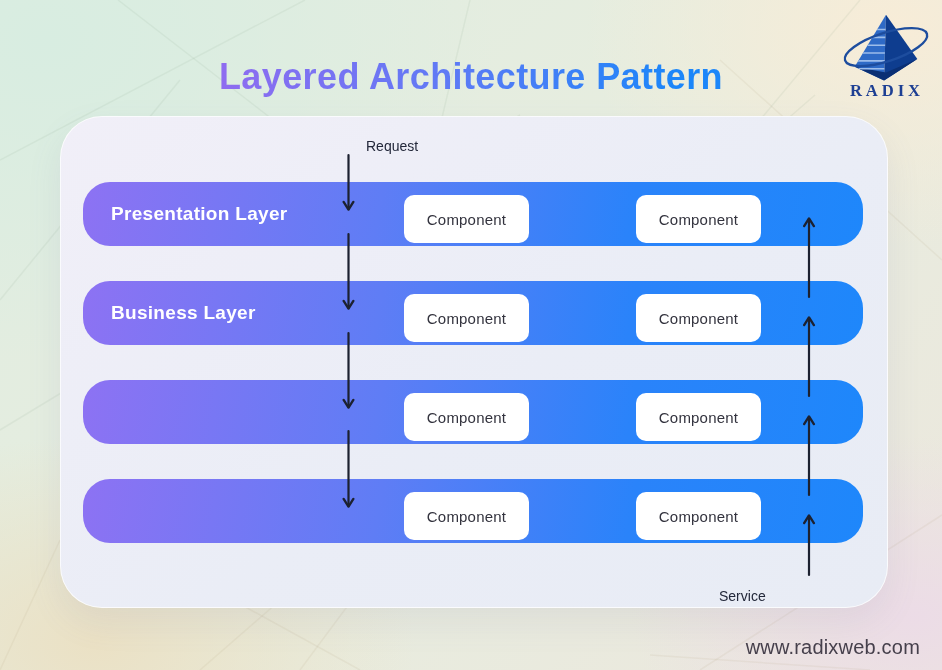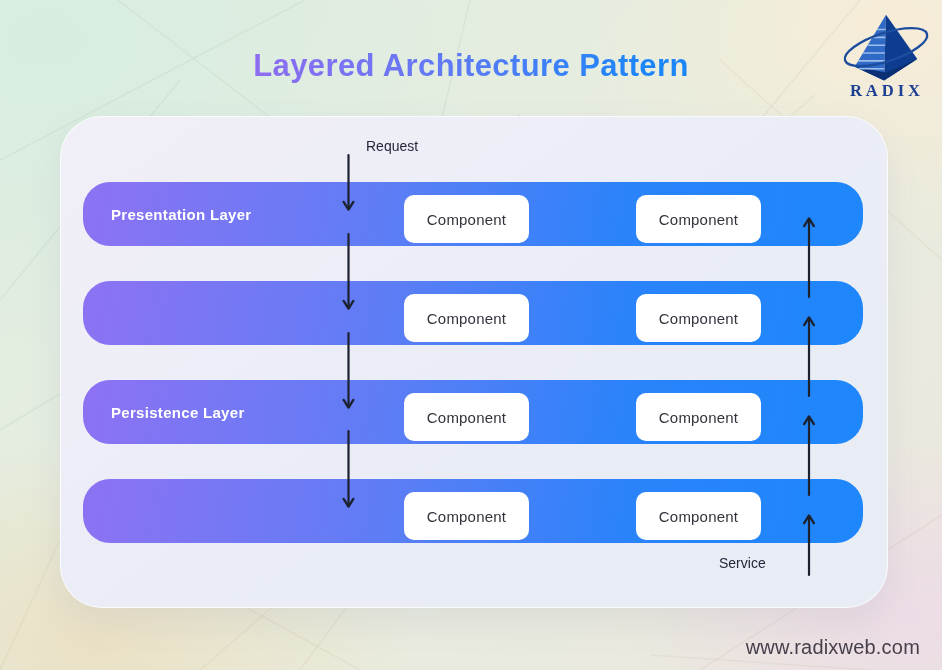--- a/index.html
+++ b/index.html
@@ -9,49 +9,49 @@
     background:
       radial-gradient(ellipse 55% 50% at 10% 96%, rgba(235,224,195,.95), rgba(235,224,195,0) 62%),
       radial-gradient(ellipse 50% 45% at 97% 92%, rgba(236,219,231,.95), rgba(236,219,231,0) 60%),
       radial-gradient(ellipse 55% 55% at 95% 4%,  rgba(248,236,215,.95), rgba(248,236,215,0) 60%),
       radial-gradient(ellipse 70% 70% at 5% 6%,   rgba(216,237,225,1),   rgba(216,237,225,0) 68%),
       linear-gradient(135deg,#e0ede1 0%,#e7eddf 50%,#ece7dd 100%);
   }
   .bg-pattern{position:absolute;inset:0;pointer-events:none;}
   .page-title-wrap{position:absolute;top:48px;left:0;width:100%;text-align:center;}
   .page-title{
-    display:inline-block;margin:0;font-size:31px;font-weight:800;letter-spacing:.4px;
+    display:inline-block;margin:8px;font-size:36px;font-weight:800;letter-spacing:.4px;
     background:linear-gradient(90deg,#8f6cf0 0%,#5f7af5 45%,#1c86f9 90%);
     -webkit-background-clip:text;background-clip:text;color:transparent;text-align:center;
   }
   .logo{position:absolute;top:8px;right:4px;width:104px;height:92px;}
   .card{
     position:absolute;left:60px;top:116px;width:826px;height:490px;
     background:linear-gradient(145deg,#f1eff8 0%,#eaedf6 55%,#e8ecf5 100%);
     border:1px solid rgba(255,255,255,.75);
     border-radius:42px;
     box-shadow:0 14px 34px rgba(110,110,160,.10);
   }
   .layer{
     position:absolute;left:22px;width:780px;height:64px;border-radius:27px;
     background:linear-gradient(100deg,#8d72f3 0%,#5f7df5 38%,#2a83fa 70%,#1e87fb 100%);
     display:flex;align-items:center;
   }
   .layer-label{
-    position:absolute;left:28px;color:#ffffff;font-size:15px;font-weight:600;letter-spacing:.3px;
+    position:absolute;left:28px;color:#ffffff;font-size:19px;font-weight:600;letter-spacing:.3px;
   }
   .component{
     position:absolute;top:13px;width:125px;height:48px;border-radius:10px;background:#ffffff;
     display:flex;align-items:center;justify-content:center;
     color:#33333e;font-size:15px;letter-spacing:.2px;
   }
   .component.c1{left:321px;} .component.c2{left:553px;}
   .flow-label{position:absolute;color:#23283a;font-size:14px;font-weight:500;}
   .request-label{left:305px;top:21px;}
-  .service-label{left:658px;top:438px;text-align:right;}
+  .service-label{left:658px;top:471px;text-align:right;}
   .arrows{position:absolute;left:0;top:0;pointer-events:none;}
   .site-link{position:absolute;right:22px;top:636px;font-size:20px;color:#46404c;letter-spacing:.2px;}
 </style>
 </head>
 <body>
 
 <div class="stage">
 
   <svg class="bg-pattern" width="942" height="670" viewBox="0 0 942 670">
     <g stroke="#7f9b80" stroke-opacity="0.10" stroke-width="1.5" fill="none">
@@ -102,25 +102,25 @@
   </svg>
 
   <div class="card">
 
     <div class="layer" style="top:65px">
       <span class="layer-label">Presentation Layer</span>
       <span class="component c1">Component</span>
       <span class="component c2">Component</span>
     </div>
     <div class="layer" style="top:164px">
+      <span class="layer-label">Business Layer</span>
       <span class="component c1">Component</span>
       <span class="component c2">Component</span>
     </div>
     <div class="layer" style="top:263px">
-      <span class="layer-label">Persistence Layer</span>
       <span class="component c1">Component</span>
       <span class="component c2">Component</span>
     </div>
     <div class="layer" style="top:362px">
       <span class="component c1">Component</span>
       <span class="component c2">Component</span>
     </div>
 
     <span class="flow-label request-label">Request</span>
     <span class="flow-label service-label">Service</span>

